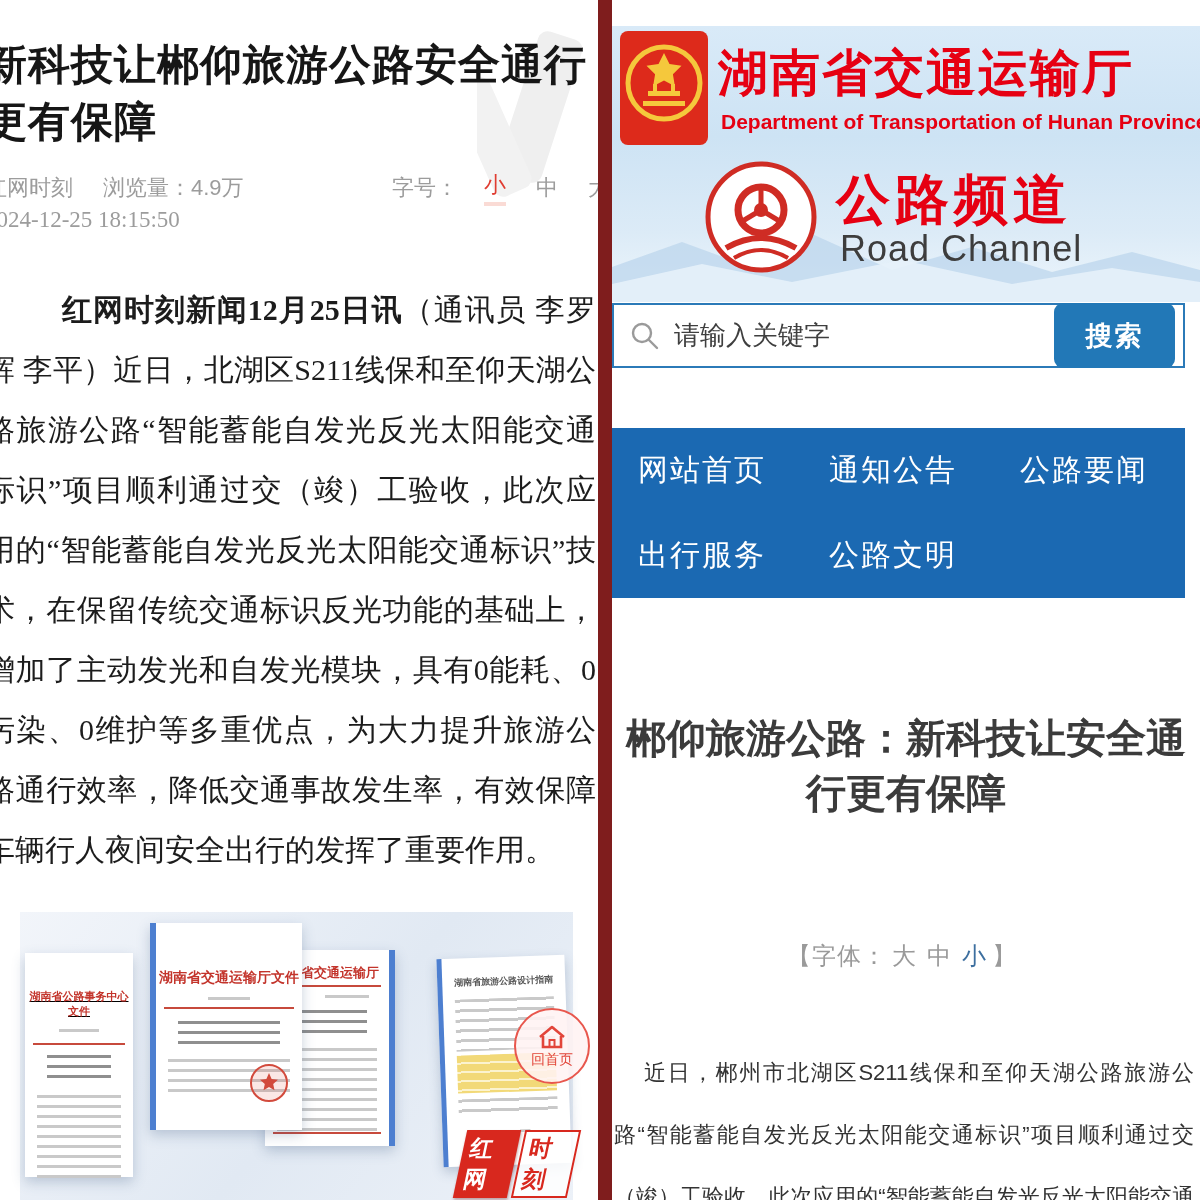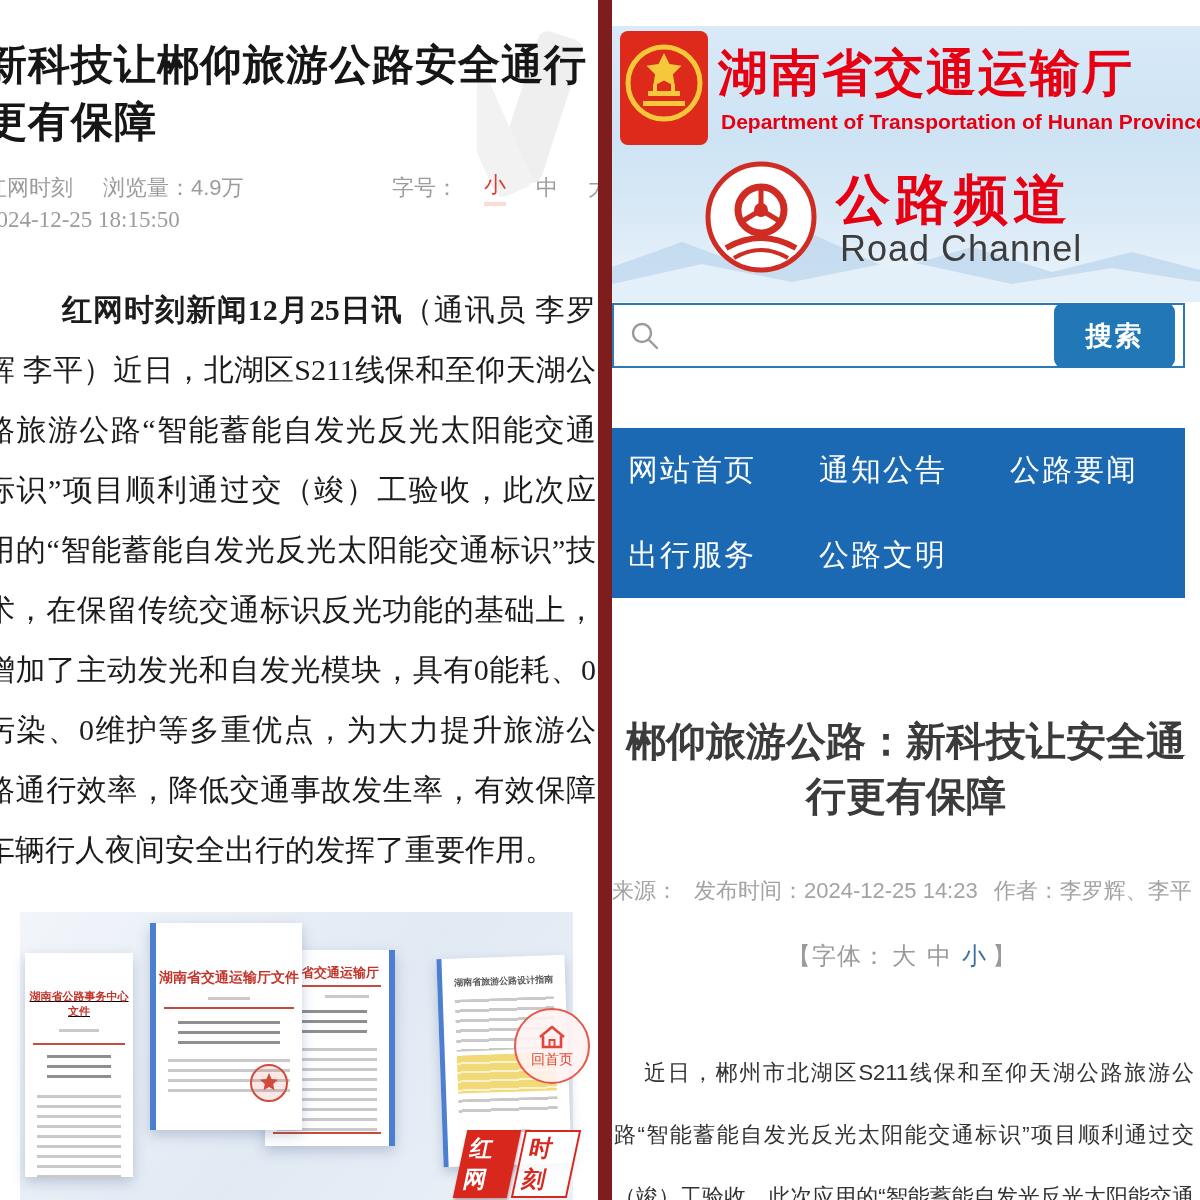--- a/index.html
+++ b/index.html
@@ -73,27 +73,27 @@
   .channel-cn { position:absolute; left:224px; top:138px; font-size:54px; font-weight:800; color:#e60012; letter-spacing:5px; white-space:nowrap; }
   .channel-en { position:absolute; left:228px; top:202px; font-size:36px; font-weight:500; color:#3d3d3d; letter-spacing:1px; white-space:nowrap; }
 
   .searchbar { position:relative; margin-top:303px; margin-left:0; width:573px; height:65px; background:#fff; border:2px solid #2b7ab8; display:flex; align-items:center; }
   .searchbar svg { margin-left:16px; flex:none; }
   .search-input { flex:1; border:none; outline:none; background:transparent; font-size:26px; color:#333; margin-left:14px; min-width:0; font-family:"Liberation Sans",sans-serif; }
   .search-input::placeholder { color:#3f3f3f; opacity:1; }
   .search-btn { position:absolute; right:8px; top:-2px; height:65px; width:121px; background:#2278b7; color:#fff; border:none; border-radius:9px; font-size:27px; font-weight:700; letter-spacing:2px; cursor:pointer; font-family:"Liberation Sans",sans-serif; }
 
   .menu { position:absolute; top:428px; left:0; width:573px; height:170px; background:#1b69b2; display:grid; grid-template-columns:1fr 1fr 1fr; grid-template-rows:1fr 1fr; align-items:center; }
-  .menu-item { color:#fff; font-size:30px; letter-spacing:2px; padding-left:16px; white-space:nowrap; cursor:pointer; }
+  .menu-item { color:#fff; font-size:30px; letter-spacing:2px; padding-left:26px; white-space:nowrap; cursor:pointer; }
 
   .breadcrumb { position:absolute; top:632px; left:8px; display:flex; align-items:center; color:#ababab; font-size:24px; white-space:nowrap; }
   .breadcrumb svg { margin-right:14px; flex:none; }
   .breadcrumb .bc-text { cursor:pointer; }
 
-  .r-title { position:absolute; top:714px; left:4px; width:580px; text-align:center; font-size:40px; line-height:55px; font-weight:700; color:#3b3b3b; }
+  .r-title { position:absolute; top:714px; left:4px; width:580px; text-align:center; font-size:40px; line-height:55px; font-weight:700; color:#3b3b3b;font-family:Liberation Mono, monospace; }
 
   .r-meta { position:absolute; top:876px; left:0; width:586px; display:flex; gap:16px; font-size:22px; color:#a3a3a3; white-space:nowrap; }
 
   .r-fontrow { position:absolute; top:940px; left:0; width:580px; text-align:center; font-size:24px; color:#9a9a9a; letter-spacing:1px; }
   .r-fontrow .fz { margin:0 5px; cursor:pointer; }
   .r-fontrow .fz.blue { color:#3d6f9f; }
 
   .r-body { position:absolute; top:1042px; left:2px; width:580px; font-size:22px; line-height:62px; color:#333; text-align:justify; text-indent:30px; }
 </style>
 </head>
@@ -216,39 +216,35 @@
 
       <div class="channel-cn">公路频道</div>
       <div class="channel-en">Road Channel</div>
     </div>
 
     <div class="searchbar">
       <svg width="30" height="30" viewBox="0 0 30 30">
         <circle cx="12" cy="12" r="9" fill="none" stroke="#9a9a9a" stroke-width="2.4"></circle>
         <line x1="19" y1="19" x2="27" y2="27" stroke="#9a9a9a" stroke-width="2.4" stroke-linecap="round"></line>
       </svg>
+      <input class="search-input" type="text" placeholder="请输入关键字" style="">
       <button class="search-btn">搜索</button>
     </div>
 
     <nav class="menu">
       <div class="menu-item">网站首页</div>
       <div class="menu-item">通知公告</div>
       <div class="menu-item">公路要闻</div>
       <div class="menu-item">出行服务</div>
       <div class="menu-item">公路文明</div>
     </nav>
 
 
     <h2 class="r-title">郴仰旅游公路：新科技让安全通行更有保障</h2>
 
-    <div class="r-meta">
-      <span>来源：</span>
-      <span>发布时间：2024-12-25 14:23</span>
-      <span>作者：李罗辉、李平</span>
-    </div>
 
     <div class="r-fontrow">
       <span>【字体：</span><span class="fz">大</span><span class="fz">中</span><span class="fz blue">小</span><span>】</span>
     </div>
 
     <p class="r-body">近日，郴州市北湖区S211线保和至仰天湖公路旅游公路“智能蓄能自发光反光太阳能交通标识”项目顺利通过交（竣）工验收，此次应用的“智能蓄能自发光反光太阳能交通标识”技术，在保留传统交通标识反光功能的基础上，增加了主动发光和自发光模块。</p>
   </section>
 </div>
 
 </body></html>

